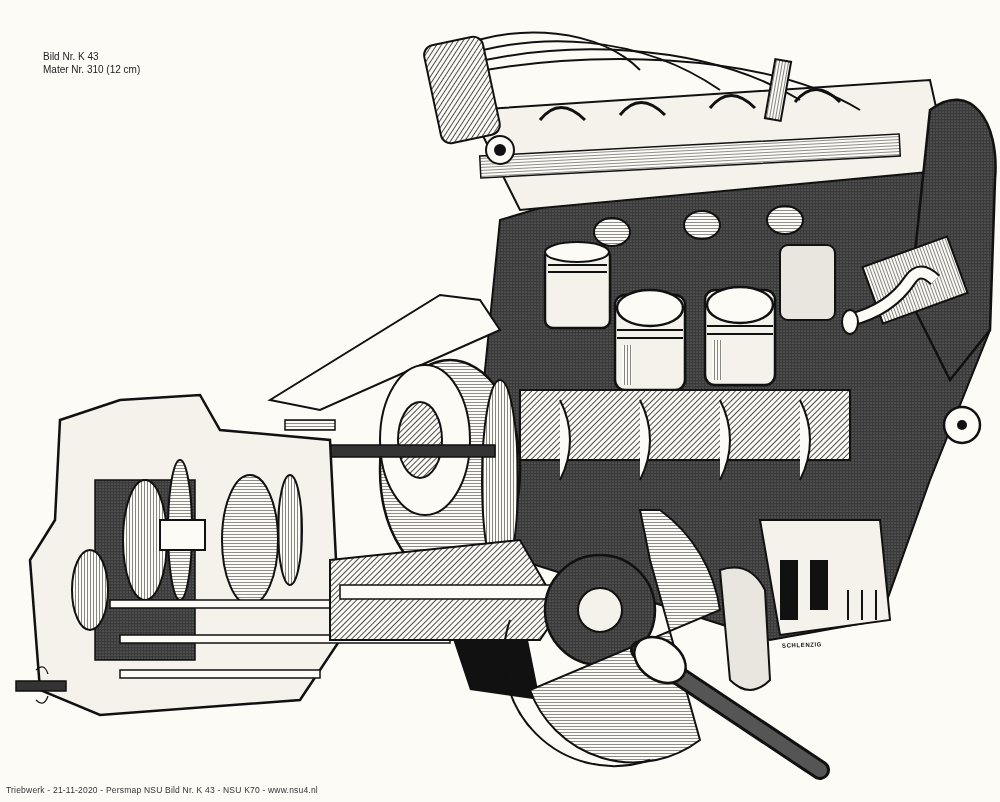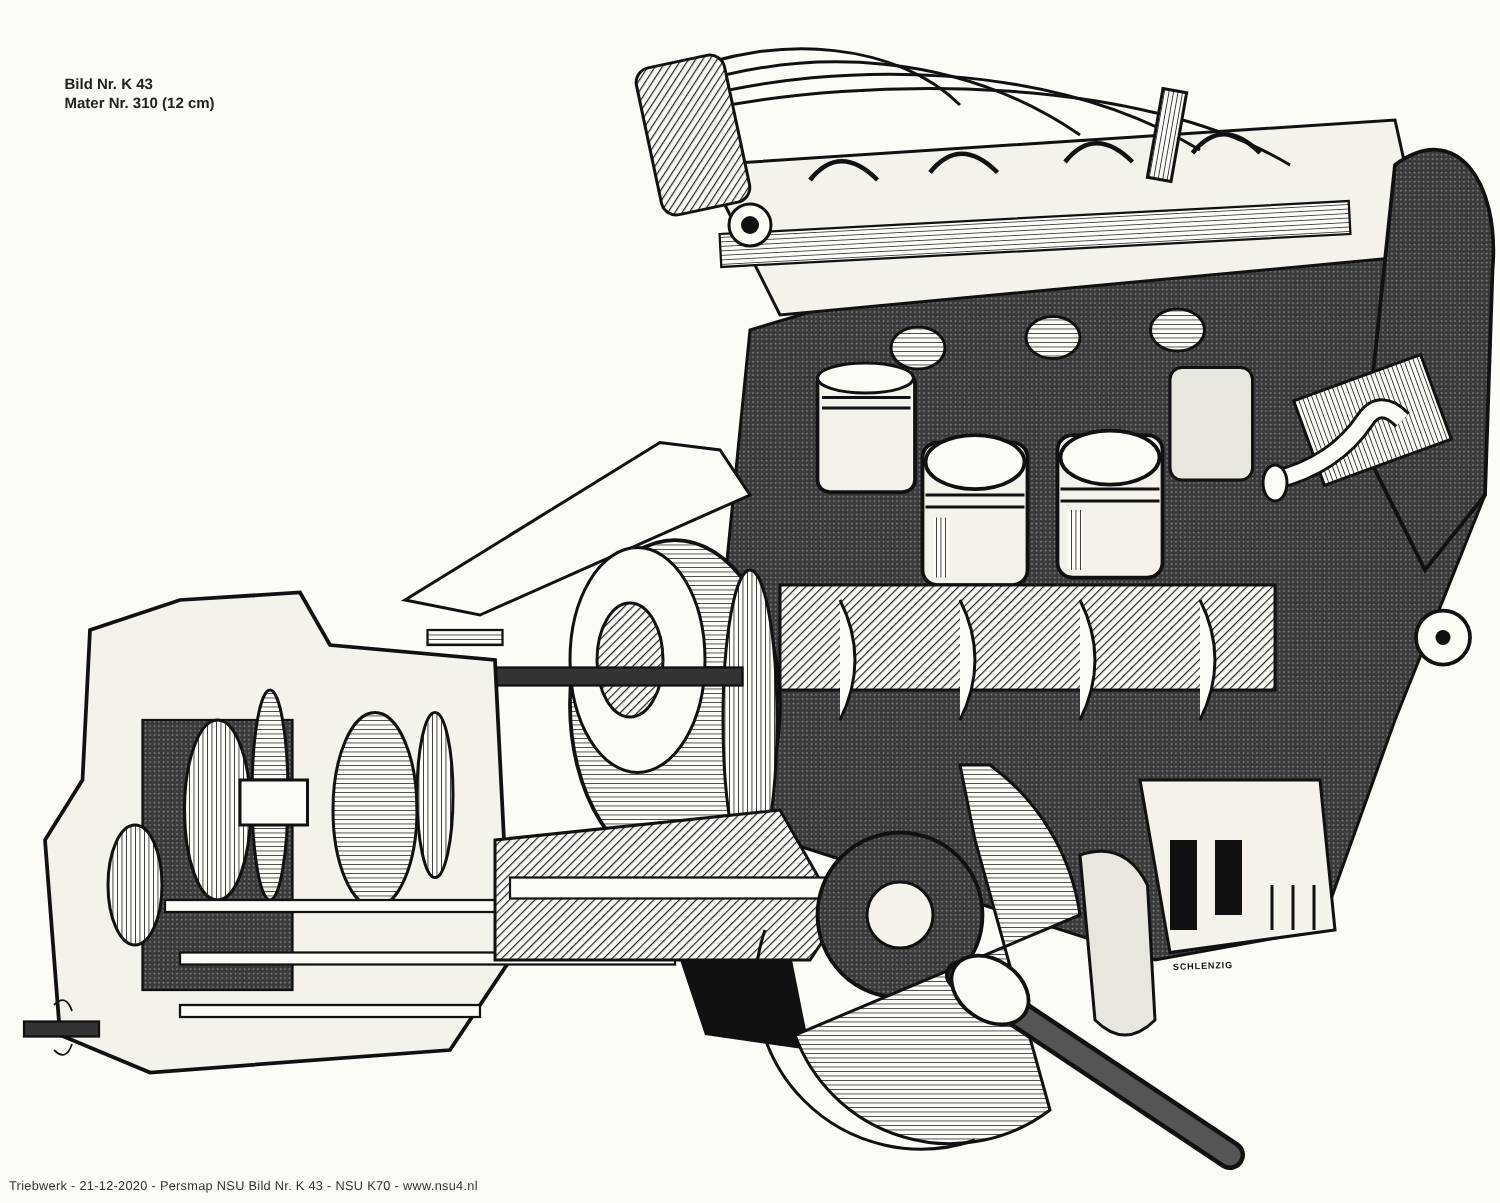--- a/index.html
+++ b/index.html
@@ -5,21 +5,21 @@
     html, body { margin: 0; padding: 0; }
     body {
       width: 1000px; height: 802px; overflow: hidden;
       background: #fcfbf6;
       position: relative;
       font-family: "Liberation Sans", sans-serif;
       color: #1a1a1a;
     }
     .caption {
       position: absolute; left: 43px; top: 50px;
-      font-size: 10px; font-weight: bold; line-height: 13px;
+      font-size: 10px; font-weight: normal; line-height: 13px;
       color: #222;
     }
     .caption div { white-space: nowrap; }
     .footer {
       position: absolute; left: 6px; top: 785px;
       font-size: 8.5px; color: #333; letter-spacing: 0.2px;
       white-space: nowrap;
     }
     .signature {
       position: absolute; left: 782px; top: 642px;
@@ -211,13 +211,13 @@
 
   <g>
     <line x1="640" y1="650" x2="820" y2="770" stroke="#111" stroke-width="20" stroke-linecap="round"></line>
     <line x1="640" y1="650" x2="820" y2="770" stroke="#555" stroke-width="14" stroke-linecap="round"></line>
     <ellipse cx="660" cy="660" rx="28" ry="20" fill="#fcfbf6" stroke="#111" stroke-width="2.5" transform="rotate(35 660 660)"></ellipse>
   </g>
 </svg>
 
 <div class="signature">SCHLENZIG</div>
 
-<div class="footer">Triebwerk - 21-12-2020 - Persmap NSU Bild Nr. K 43 - NSU K70 - www.nsu4.nl</div>
+<div class="footer">Triebwerk - 21-11-2020 - Persmap NSU Bild Nr. K 43 - NSU K70 - www.nsu4.nl</div>
 
 </body></html>

